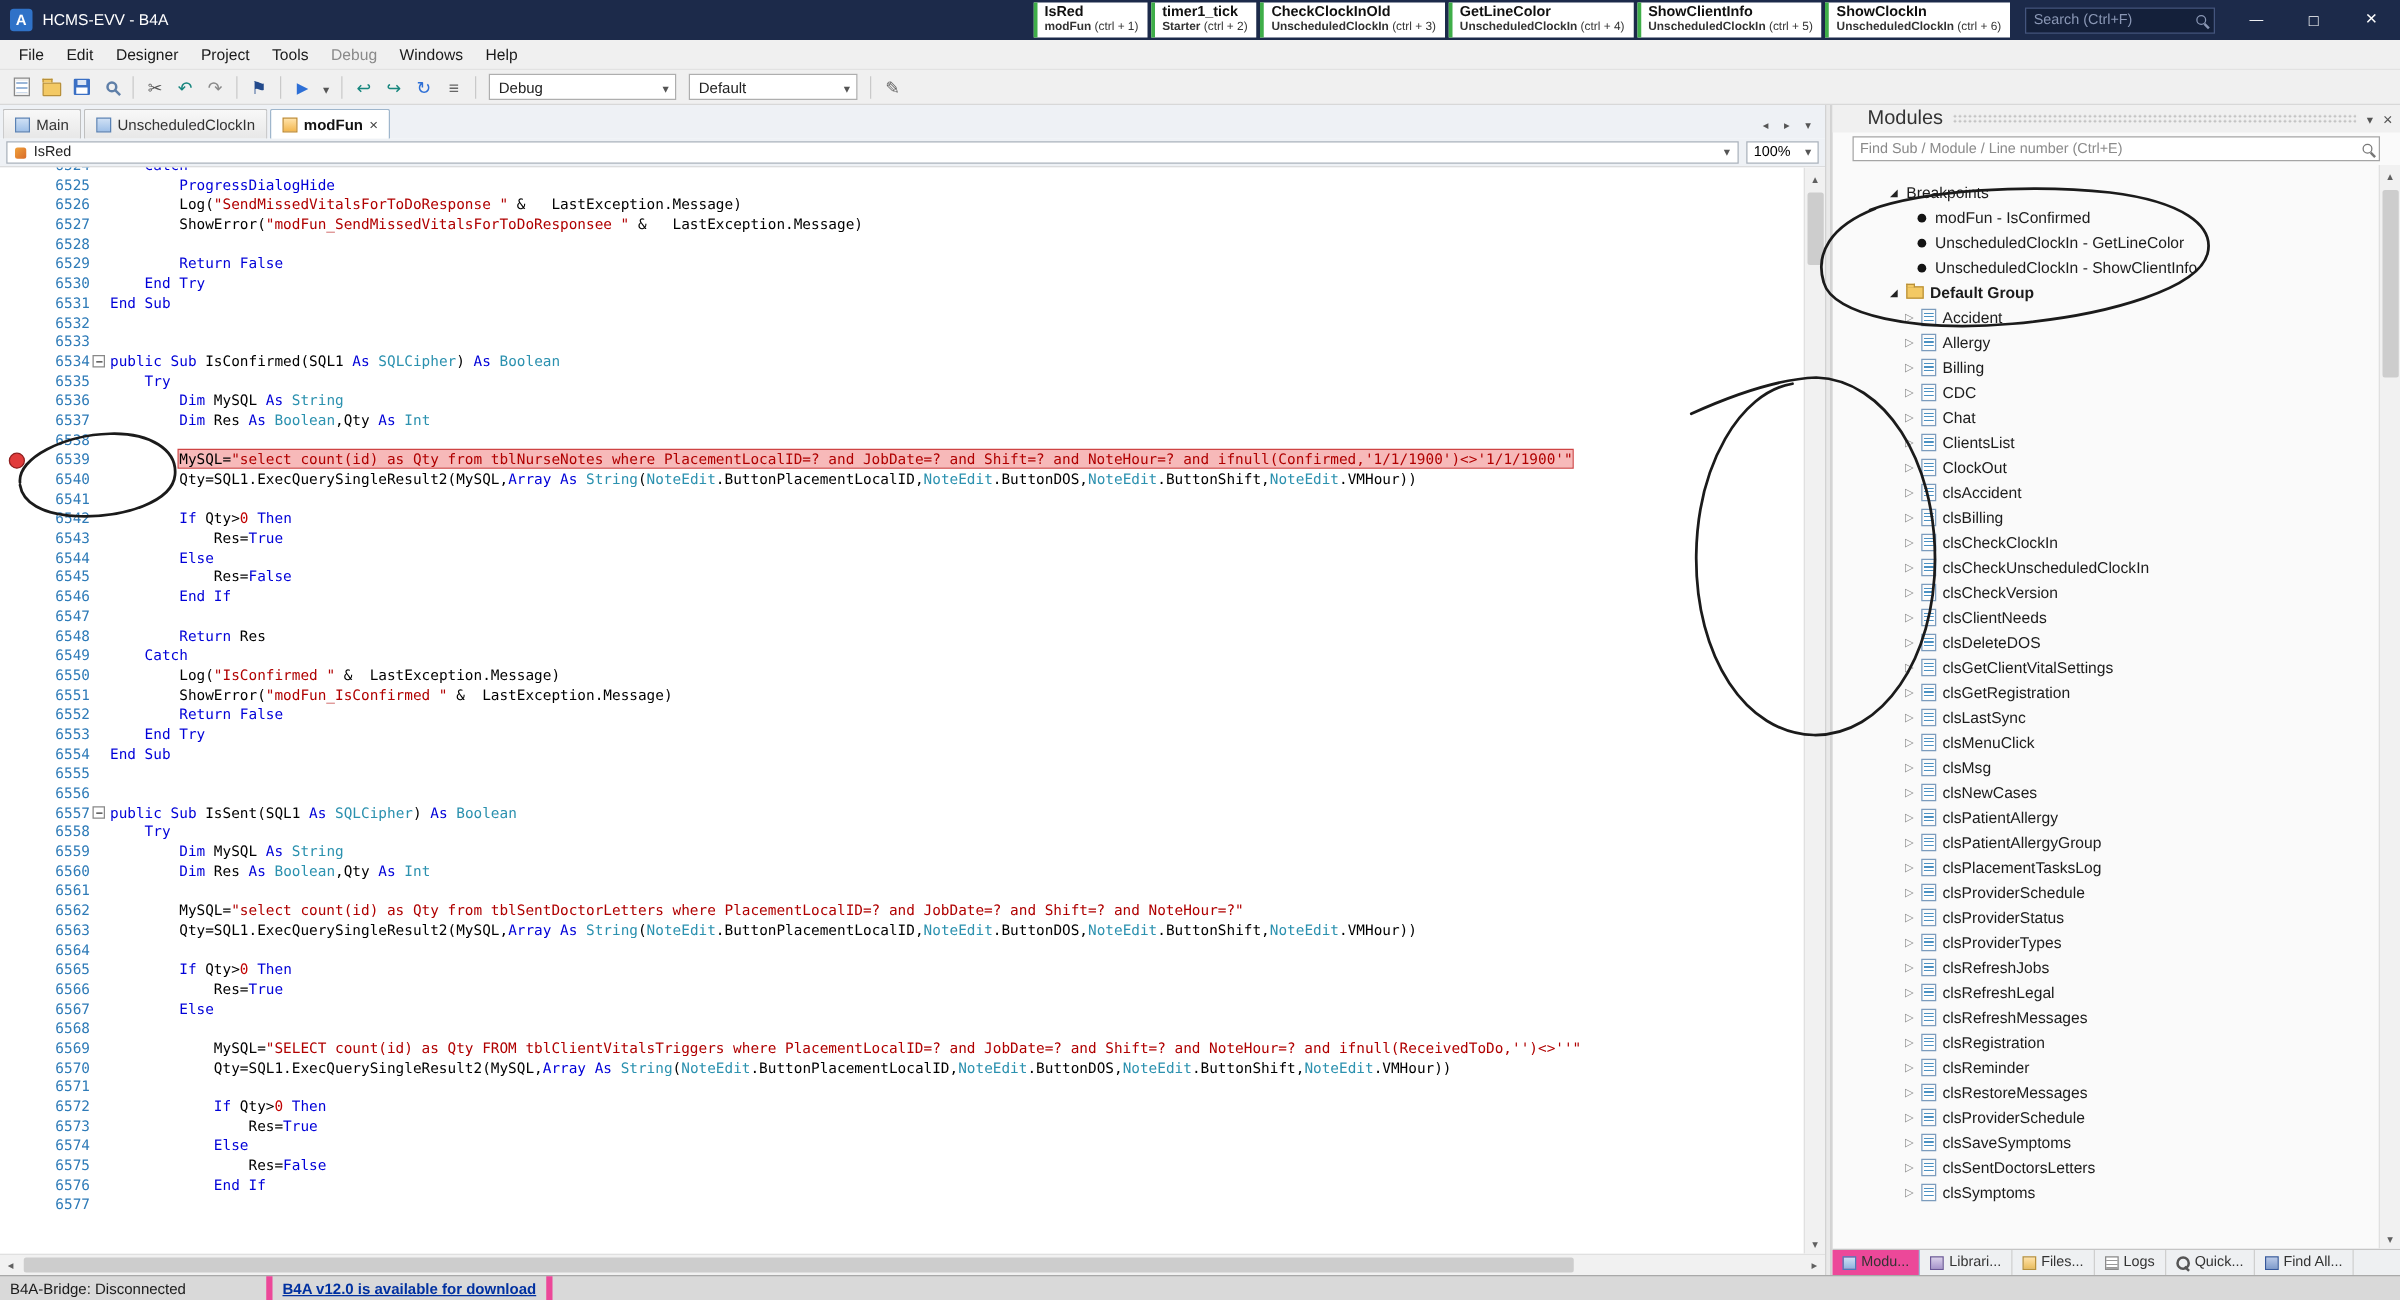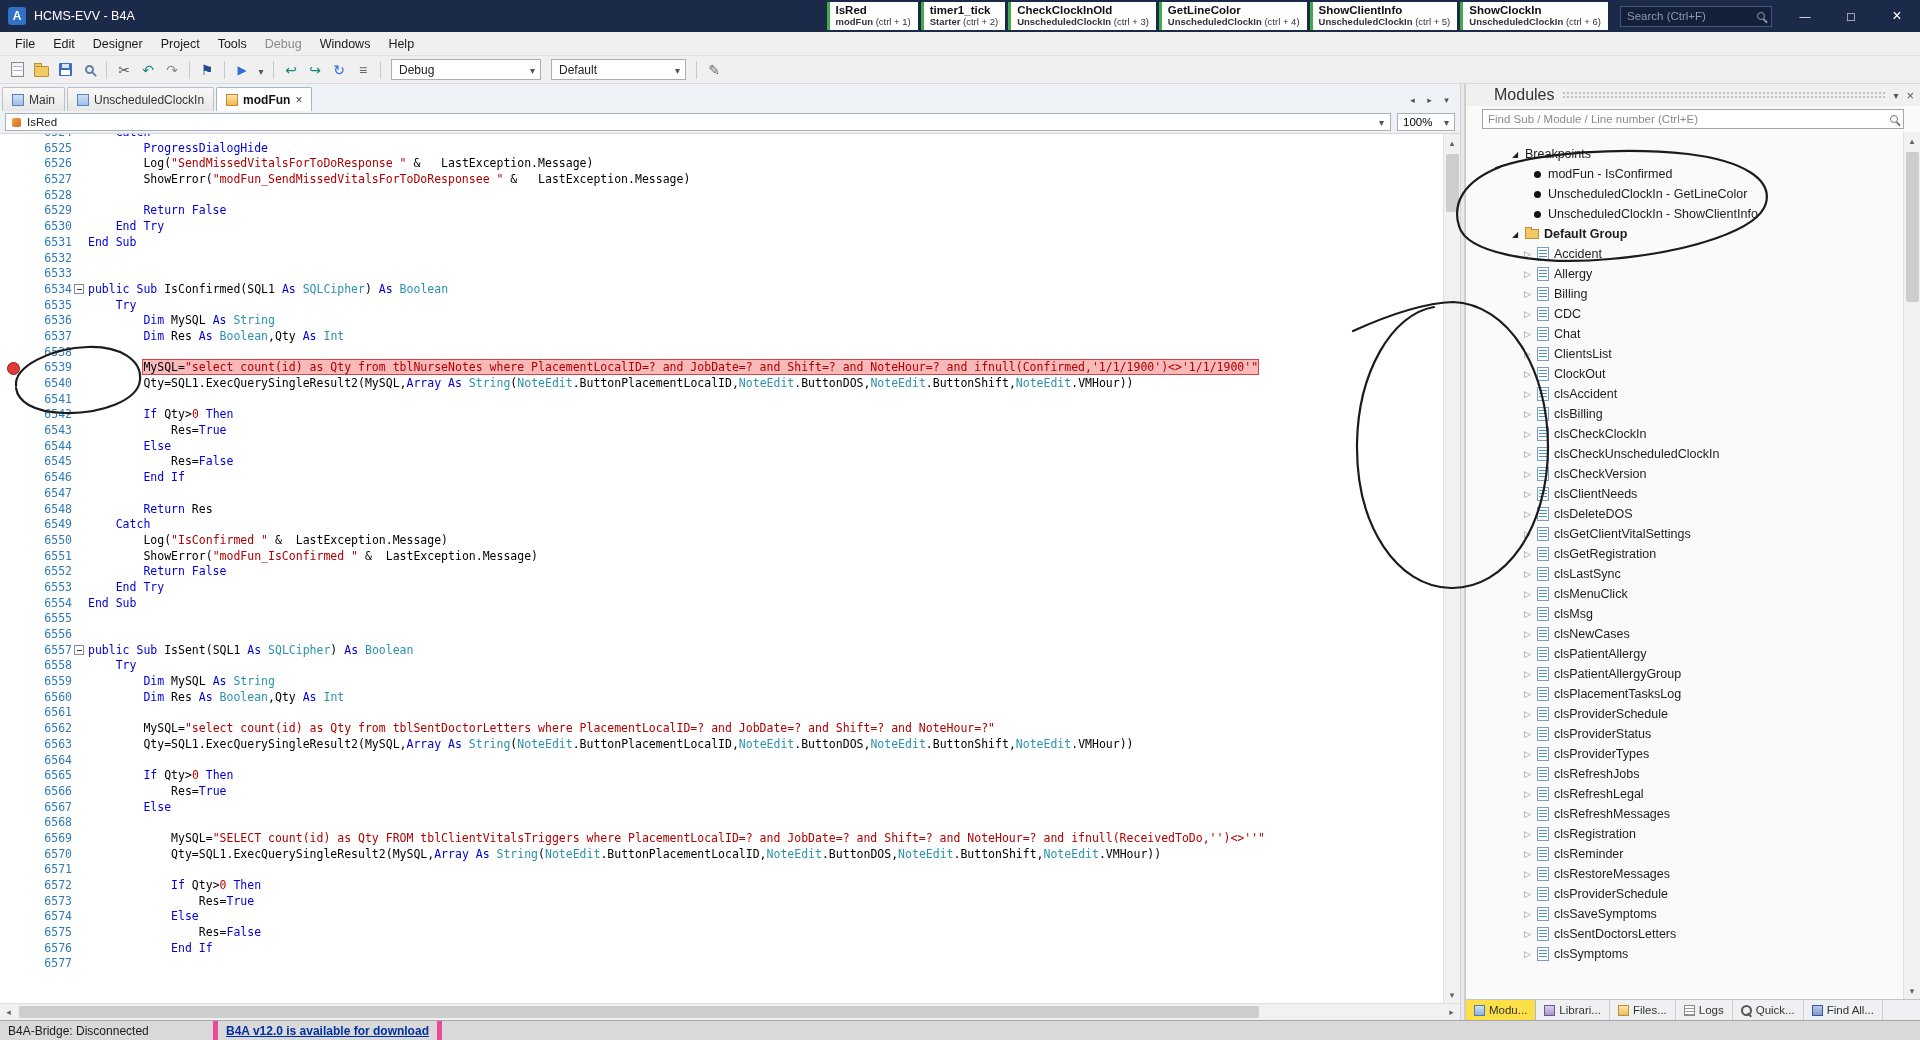--- a/index.html
+++ b/index.html
@@ -131,21 +131,21 @@
            background-image:repeating-linear-gradient(180deg, transparent 0 2px, #4a90c2 2px 3px); background-clip:content-box; }
   .fdicon { width:14px; height:10px; background:#f3c964; border:1px solid #b8903a; margin-right:5px; position:relative; flex:none; }
   .fdicon::before { content:""; position:absolute; top:-3px; left:-1px; width:5px; height:2px; background:#f3c964; border:1px solid #b8903a; border-bottom:none; }
   .trow .bold { font-weight:bold; }
   .tree-sb { position:absolute; top:0; right:0; bottom:0; width:17px; background:#f1f1f1; border-left:1px solid #e0e0e0; }
   .tree-sb .arr { height:17px; display:flex; align-items:center; justify-content:center; color:#606060; font-size:9px; }
   .tree-sb .arr.dn { position:absolute; bottom:0; left:0; right:0; }
   .tree-thumb { position:absolute; top:20px; left:2px; width:13px; height:150px; background:#cdcdcd; border-radius:2px; }
   .panel-tabs { height:21px; border-top:1px solid #c5c5c5; background:#eef0f2; display:flex; align-items:stretch; font-size:11.5px; color:#333; }
   .ptab { display:flex; align-items:center; gap:4px; padding:0 8px; border-right:1px solid #cfcfcf; white-space:nowrap; }
-  .ptab.active { background:#fde047; border-right-color:#9dbbd9; }
+  .ptab.active { background:#ec4899; border-right-color:#9dbbd9; }
   .ptab-ico { width:11px; height:11px; flex:none; border:1px solid #666; background:#ddd; }
   .pi-modules { border-color:#4a7ebb; background:linear-gradient(#cfe0f5,#8fb4e0); }
   .pi-libraries { border-color:#6a5797; background:linear-gradient(#d9d0ea,#a795cc); }
   .pi-files { border-color:#b8903a; background:linear-gradient(#ffe2a8,#e9bd5e); }
   .pi-logs { border-color:#8a8a8a; background:repeating-linear-gradient(180deg,#fff 0 2px,#999 2px 3px); }
   .pi-quick { border:none; background:none; position:relative; }
   .pi-quick::before { content:""; position:absolute; top:0; left:0; width:7px; height:7px; border:2px solid #555; border-radius:50%; }
   .pi-quick::after { content:""; position:absolute; width:5px; height:2px; background:#555; transform:rotate(45deg); right:0; bottom:0; }
   .pi-find { border-color:#35589c; background:linear-gradient(#b9c9e8,#7f9ccc); }
   

